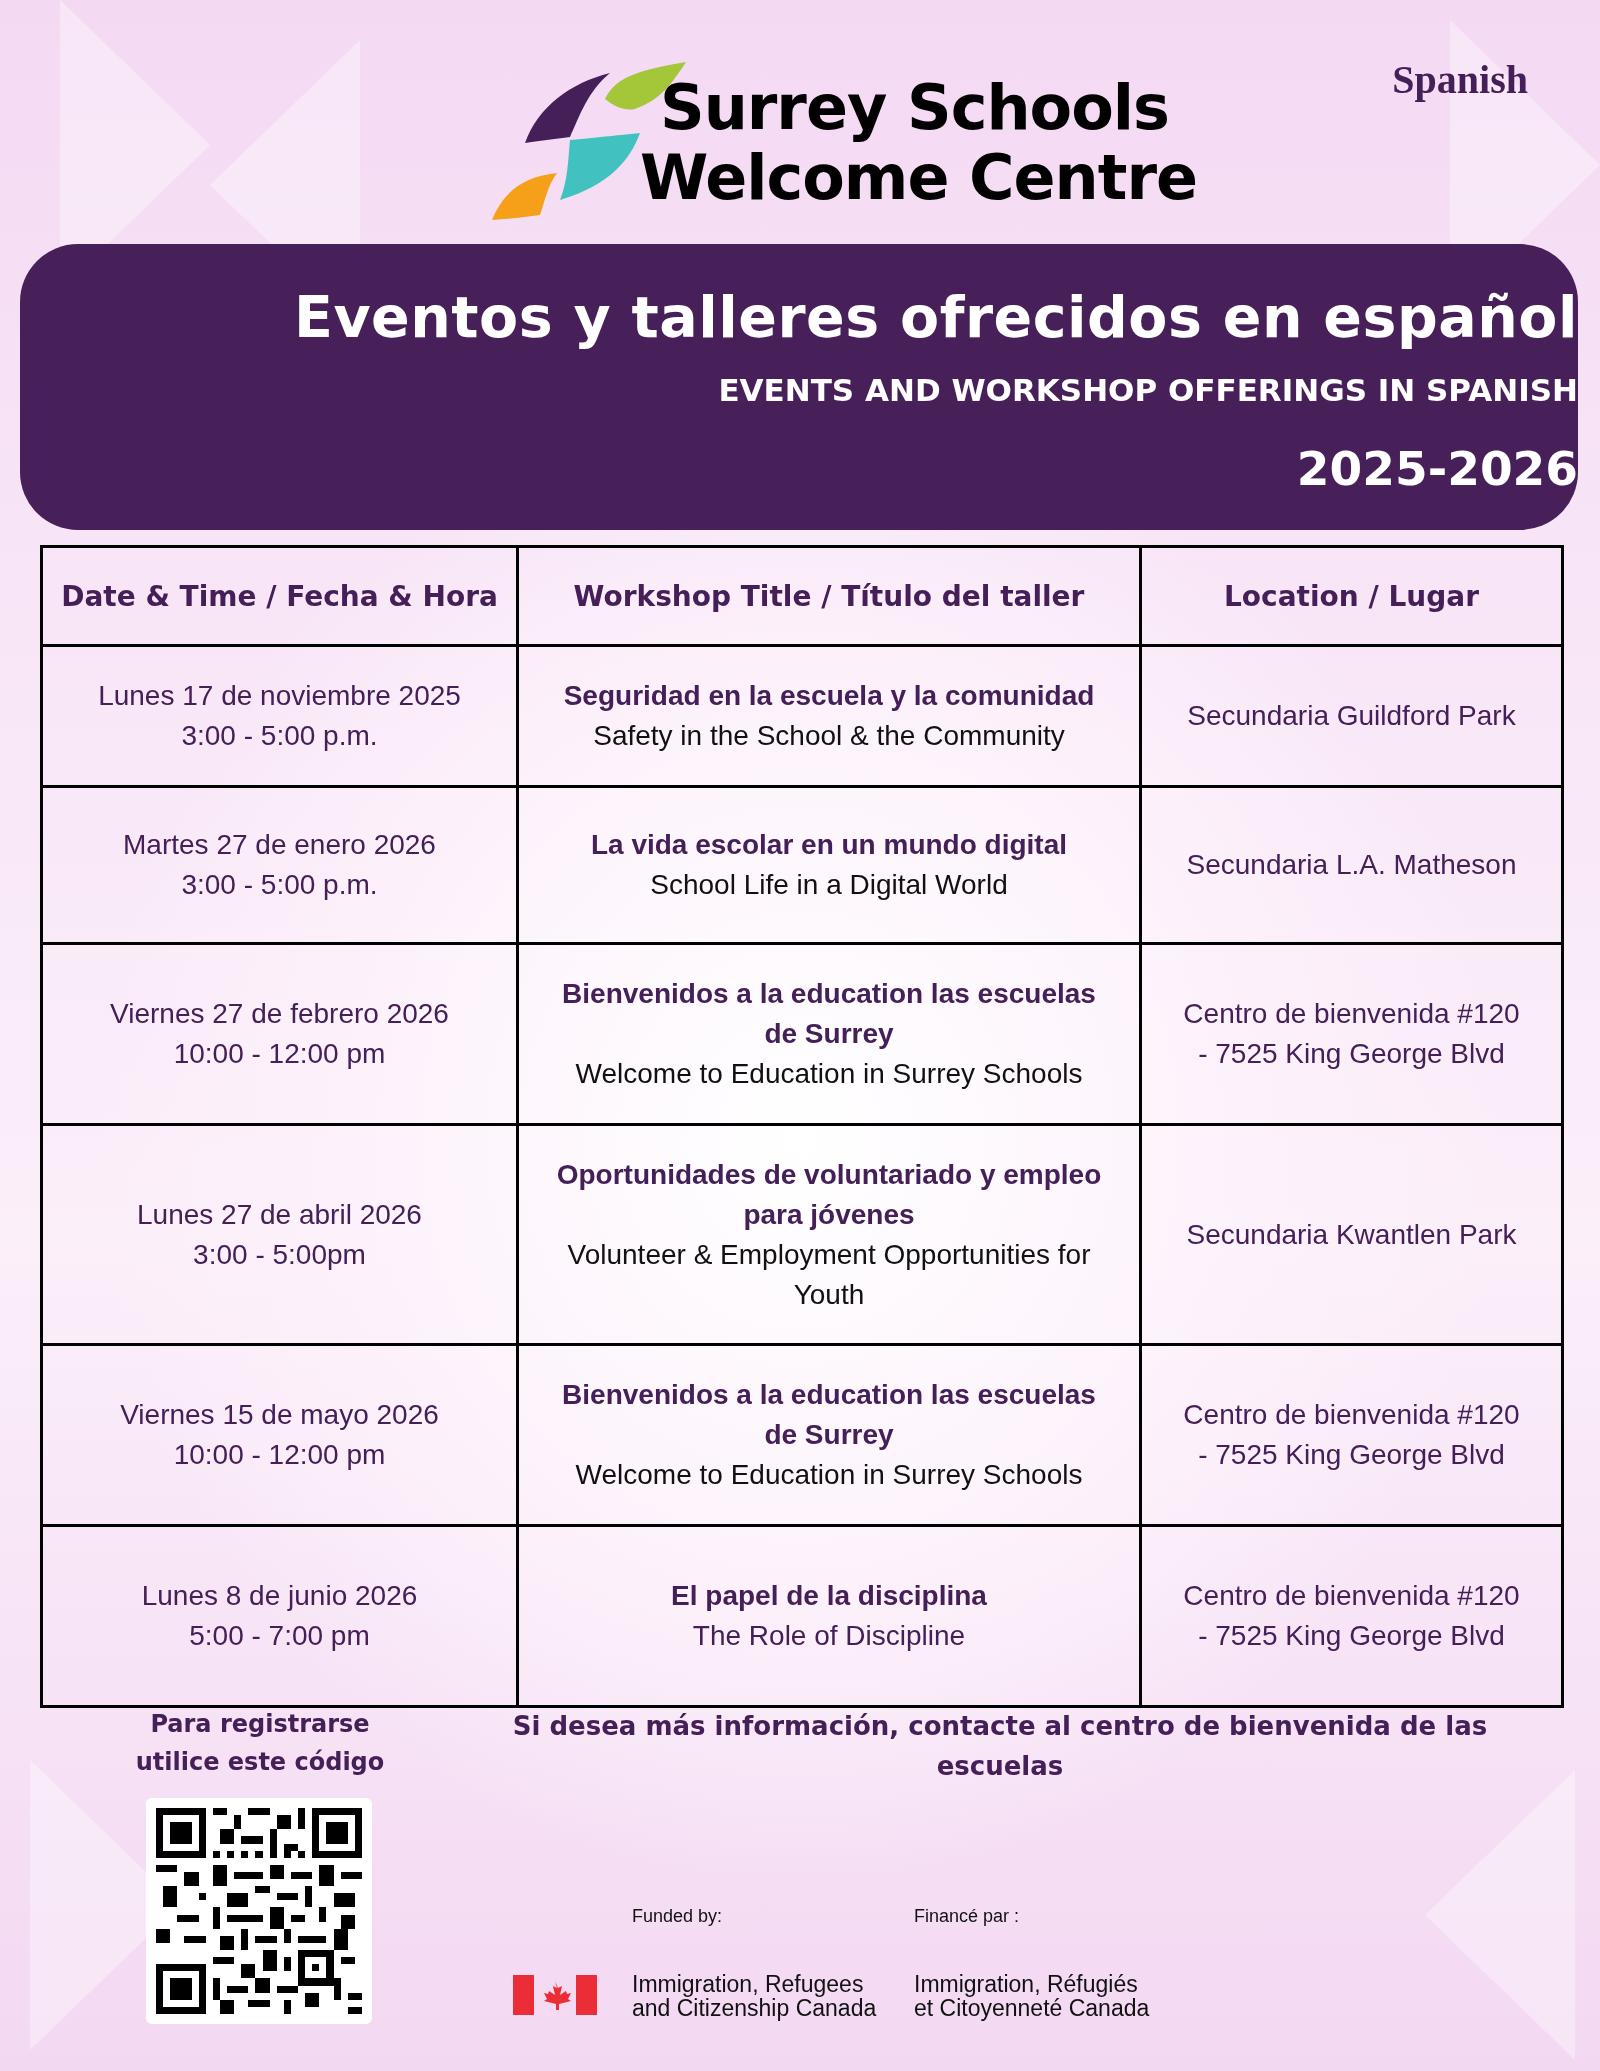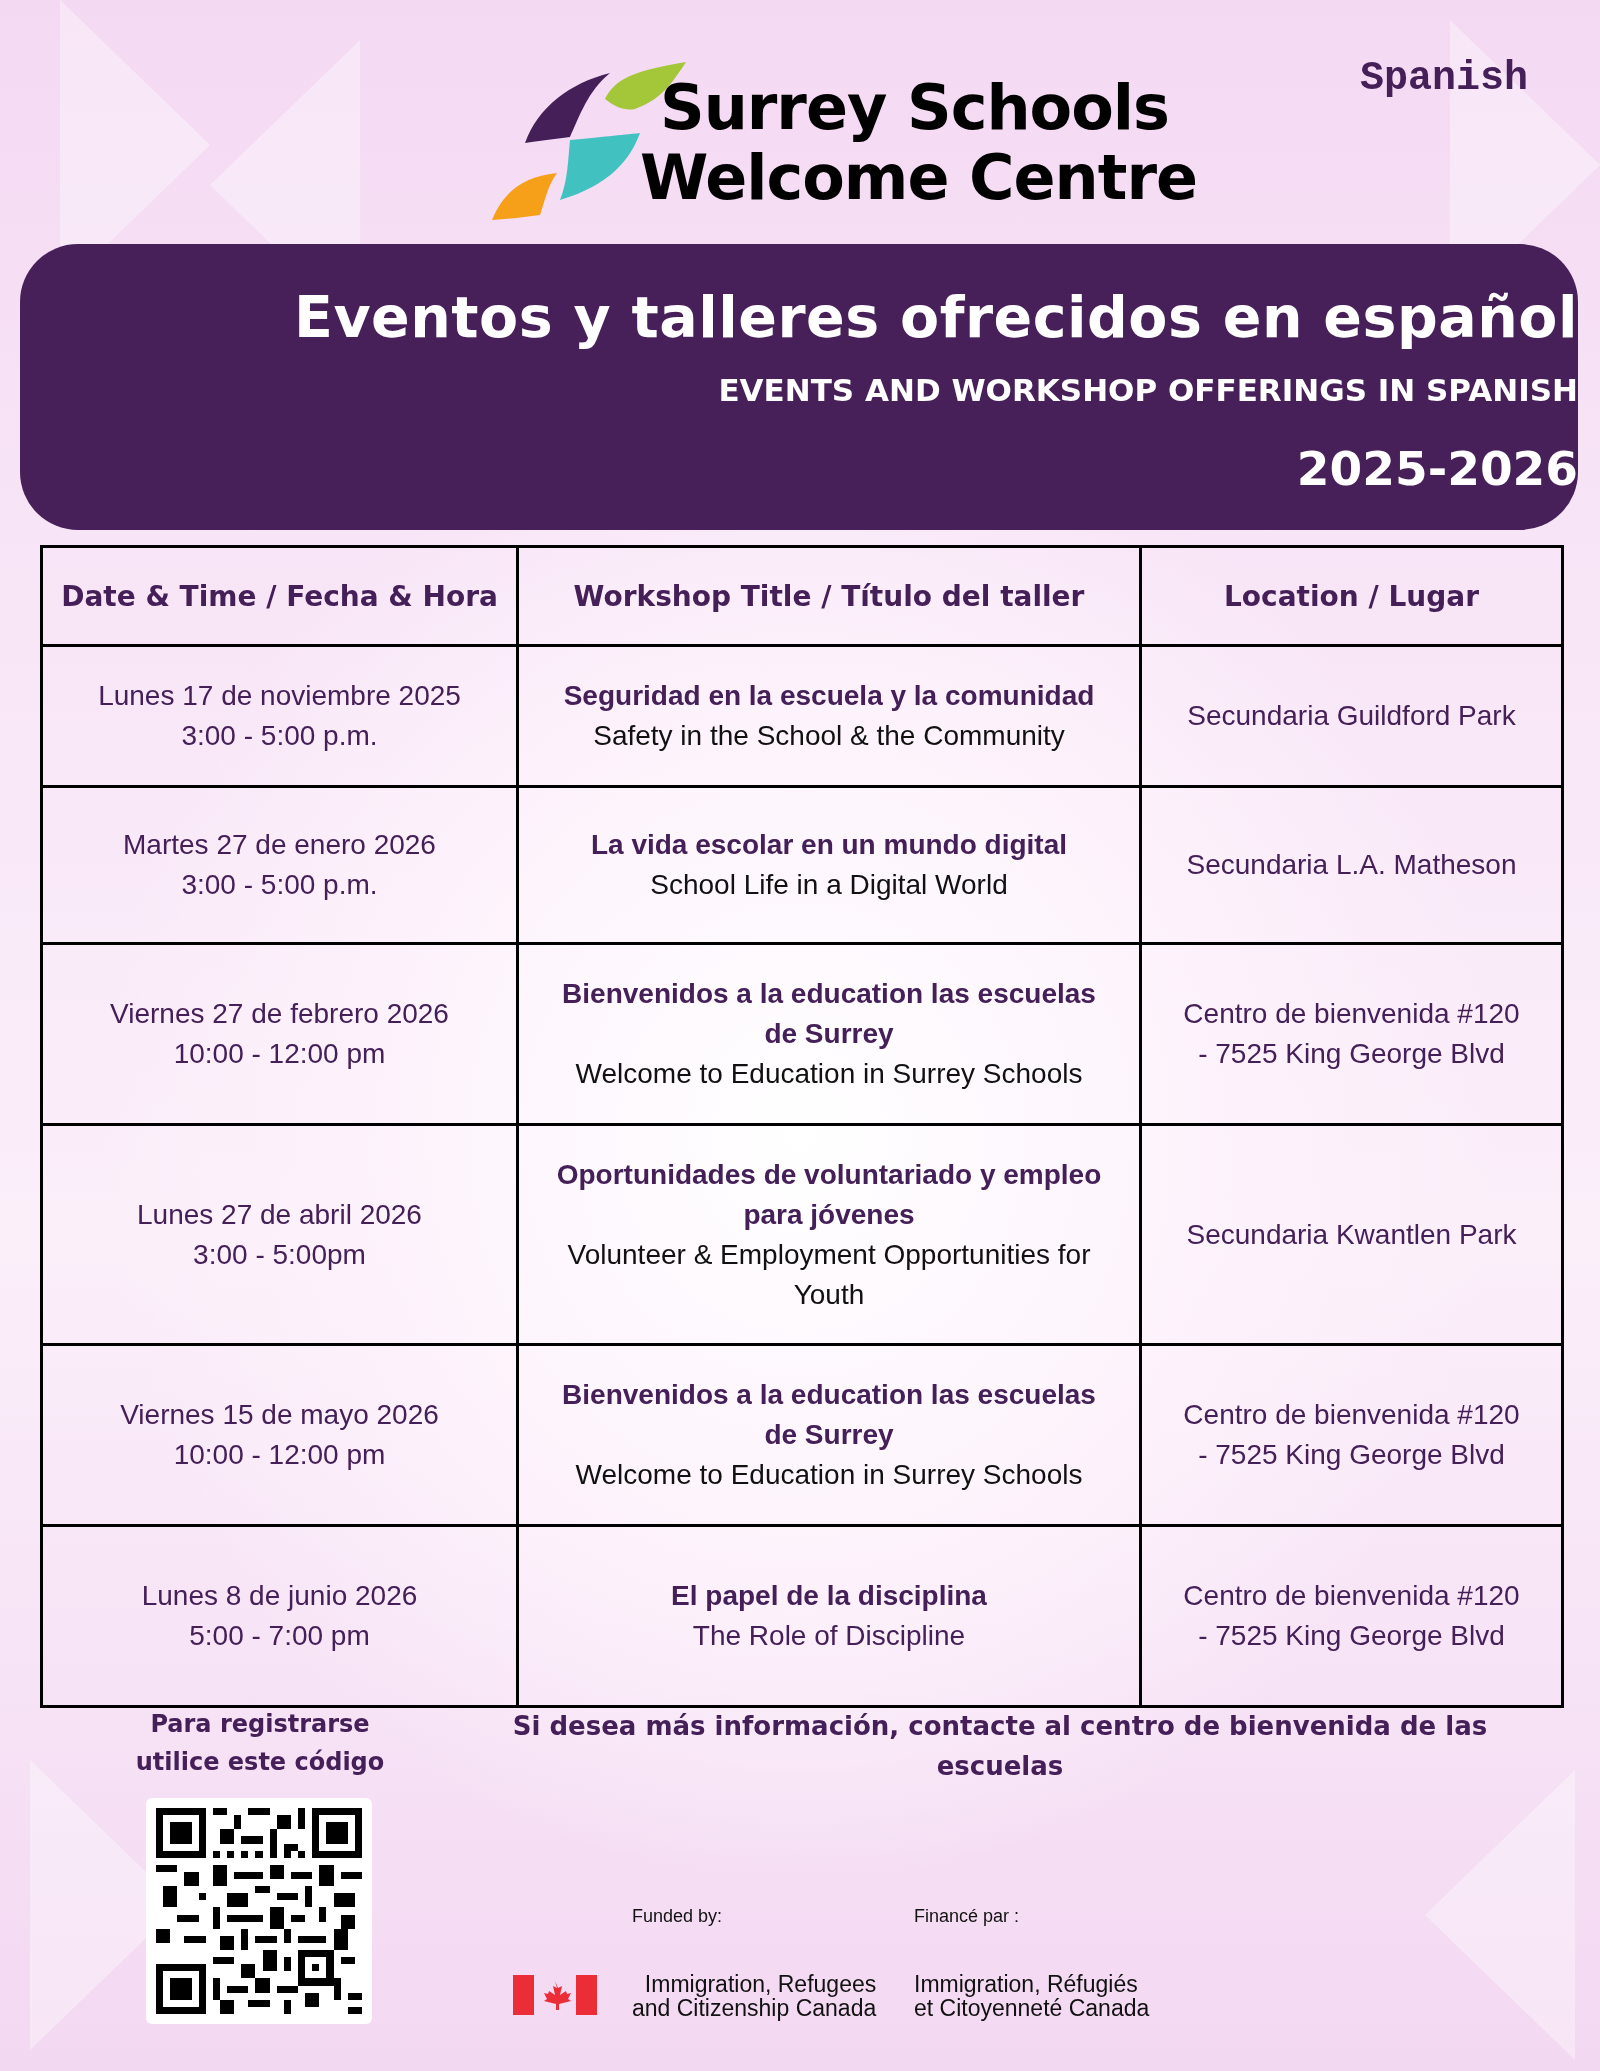--- a/index.html
+++ b/index.html
@@ -13,21 +13,21 @@
   .bg-shape { position:absolute; pointer-events:none; }
   .tri-l { width:0; height:0; border-top:145px solid transparent; border-bottom:145px solid transparent; border-left:150px solid rgba(255,255,255,0.35); }
   .tri-r { width:0; height:0; border-top:145px solid transparent; border-bottom:145px solid transparent; border-right:150px solid rgba(255,255,255,0.35); }
 
   
   .logo { position:absolute; left:420px; top:45px; width:760px; height:180px; }
   .logo-mark { position:absolute; left:0; top:0; width:280px; height:180px; }
   .logo-text { position:absolute; left:220px; top:28px; color:#000000; font-family:"DejaVu Sans", sans-serif; font-weight:bold; font-size:62px; line-height:70px; letter-spacing:-1px; }
   .logo-text div { white-space:nowrap; }
   .logo-text .l1 { padding-left:20px; }
-  .lang { position:absolute; right:72px; top:56px; font-family:Liberation Mono, monospace; font-weight:bold; font-size:40px; color:#452058; }
+  .lang { position:absolute; right:72px; top:56px; font-family:Liberation Serif, serif; font-weight:bold; font-size:40px; color:#452058; }
 
   
   .banner { position:absolute; left:20px; top:244px; width:1558px; height:286px; background:#472059; border-radius:58px; color:#fff; text-align:right; }
   .banner .t1 { position:absolute; left:0; right:0; top:40px; font-family:"DejaVu Sans", sans-serif; font-weight:bold; font-size:57px; letter-spacing:0.5px; }
   .banner .t2 { position:absolute; left:15px; right:0; top:128px; font-family:"DejaVu Sans", sans-serif; font-weight:bold; font-size:31px; }
   .banner .t3 { position:absolute; left:0; right:0; top:197px; font-family:"DejaVu Sans", sans-serif; font-weight:bold; font-size:47px; }
 
   
   table.events { position:absolute; left:40px; top:545px; width:1521px; border-collapse:collapse; table-layout:fixed; }
   table.events td, table.events th { border:3px solid #000; text-align:center; vertical-align:middle; padding:0 10px; }
@@ -265,20 +265,20 @@
   <div>Si desea más información, contacte al centro de bienvenida de las escuelas</div>
 </div>
 
 <div class="fund fund-label" style="left:632px;top:1906px;">Funded by:</div>
 <div class="fund fund-label" style="left:914px;top:1906px;">Financé par :</div>
 <svg class="flag" viewBox="0 0 84 40">
   <rect x="0" y="0" width="21" height="40" fill="#eb2d37"></rect>
   <rect x="63" y="0" width="21" height="40" fill="#eb2d37"></rect>
   <path d="M42,6 L45,13 L49,11 L47,20 L53,16 L54,19 L58,18 L55,24 L58,26 L46,29 L46,35 L43,35 L43,29 L31,26 L34,24 L31,18 L35,19 L36,16 L42,20 L40,11 L44,13 Z" fill="#eb2d37"></path>
 </svg>
-<div class="fund fund-name" style="left:632px;top:1972px;text-align:right;">
+<div class="fund fund-name" style="left:632px;top:1972px;">
   <div>Immigration, Refugees</div>
   <div>and Citizenship Canada</div>
 </div>
 <div class="fund fund-name" style="left:914px;top:1972px;">
   <div>Immigration, Réfugiés</div>
   <div>et Citoyenneté Canada</div>
 </div>
 
 </body></html>

